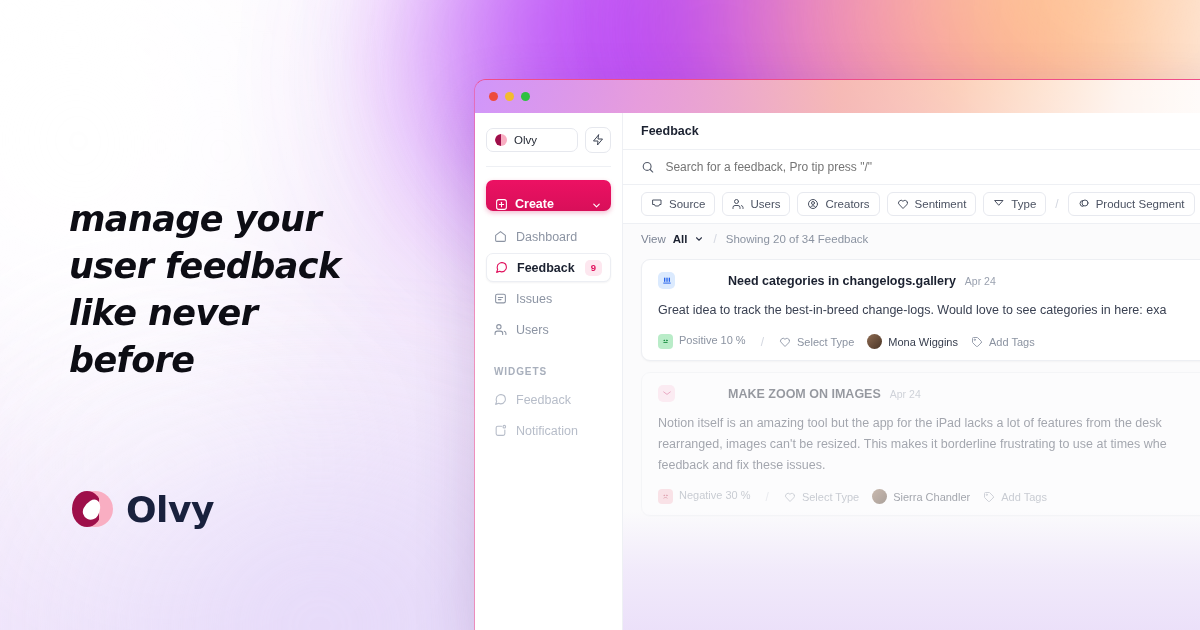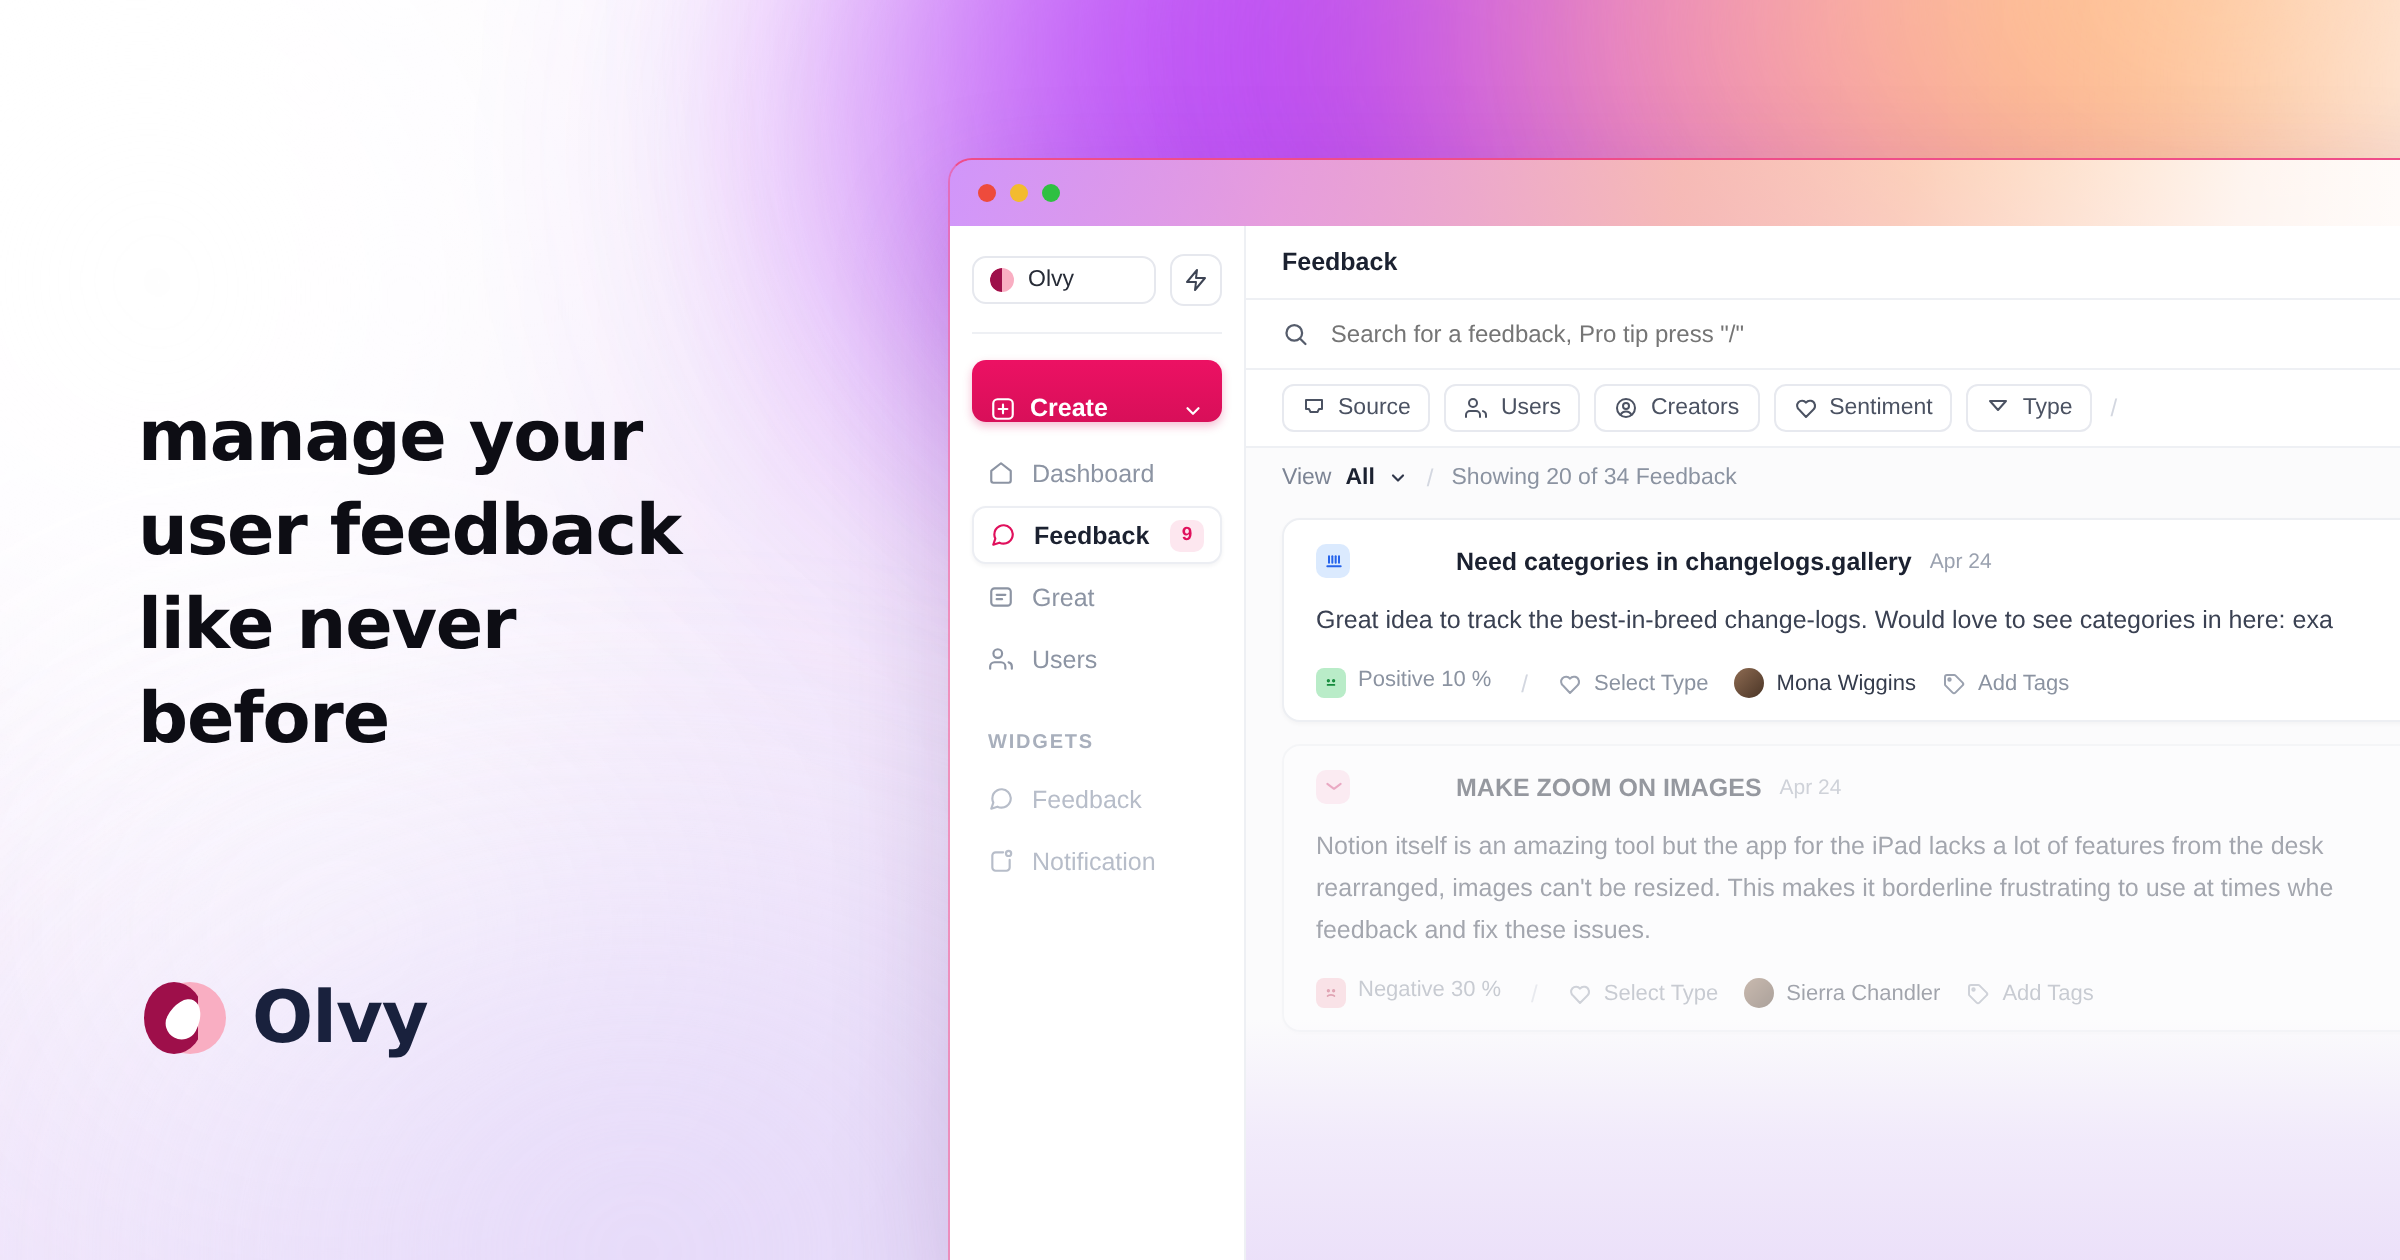--- a/index.html
+++ b/index.html
@@ -51,21 +51,21 @@
     background: radial-gradient(circle at 50% 45%, #e3d7f9 0%, rgba(227,215,249,0) 72%);
     opacity: .85;
   }
   .blob-white-mid {
     width: 640px; height: 330px; left: -180px; top: 300px;
     background: radial-gradient(circle at 55% 50%, #ffffff 0%, rgba(255,255,255,0) 70%);
     opacity: .9;
   }
 
   
-  .hero { position: absolute; left: 69px; top: 196px; width: 390px; z-index: 5; }
+  .hero { position: absolute; left: 69px; top: 196px; width: 390px; z-index: 5; font-style: italic; }
   .hero h1 {
     font-family: "DejaVu Sans", sans-serif;
     font-size: 35px; line-height: 47px; font-weight: 700;
     letter-spacing: -0.6px; color: #0d0d14; white-space: pre-line;
   }
   .brand { position: absolute; left: 69px; top: 487px; display: flex; align-items: center; gap: 13px; z-index: 5; }
   .brand-mark { position: relative; width: 44px; height: 44px; }
   .brand-mark .disc-pink {
     position: absolute; left: 8px; top: 4px; width: 36px; height: 36px;
     border-radius: 50%; background: #f9aec2;
@@ -288,21 +288,21 @@
             <span>Feedback</span>
             <span class="nav-badge">9</span>
           </div>
 
           <div class="nav-item">
             <svg width="13" height="13" viewBox="0 0 24 24" fill="none" stroke="#8c94a3" stroke-width="2" stroke-linecap="round" stroke-linejoin="round">
               <rect x="3" y="4" width="18" height="16" rx="3"></rect>
                 <line x1="8" y1="10" x2="16" y2="10"></line>
                 <line x1="8" y1="14" x2="13" y2="14"></line>
             </svg>
-            <span>Great</span>
+            <span>Issues</span>
           </div>
 
           <div class="nav-item">
             <svg width="13" height="13" viewBox="0 0 24 24" fill="none" stroke="#8c94a3" stroke-width="2" stroke-linecap="round" stroke-linejoin="round">
               <path d="M16 21v-2a4 4 0 0 0-4-4H6a4 4 0 0 0-4 4v2"></path>
                 <circle cx="9" cy="7" r="4"></circle>
                 <path d="M22 21v-2a4 4 0 0 0-3-3.87"></path>
             </svg>
             <span>Users</span>
           </div>
@@ -378,20 +378,27 @@
 
           <div class="chip">
             <svg width="12" height="12" viewBox="0 0 24 24" fill="none" stroke="#4b5262" stroke-width="2" stroke-linecap="round" stroke-linejoin="round">
               <path d="M4 5h16l-8 9z"></path>
             </svg>
             <span>Type</span>
           </div>
 
           <span class="sep">/</span>
 
+          <div class="chip">
+            <svg width="12" height="12" viewBox="0 0 24 24" fill="none" stroke="#4b5262" stroke-width="2" stroke-linecap="round" stroke-linejoin="round">
+              <circle cx="14" cy="10" r="6"></circle>
+                <path d="M10 17a6 6 0 0 1 0-12"></path>
+            </svg>
+            <span>Product Segment</span>
+          </div>
         </div>
 
         <div class="viewrow">
           <span class="vlabel">View</span>
           <span class="vval">All</span>
           <svg width="10" height="10" viewBox="0 0 24 24" fill="none" stroke="#30374a" stroke-width="2.6" stroke-linecap="round" stroke-linejoin="round">
             <polyline points="6 9 12 15 18 9"></polyline>
           </svg>
           <span class="sep">/</span>
           <span>Showing 20 of 34 Feedback</span>

